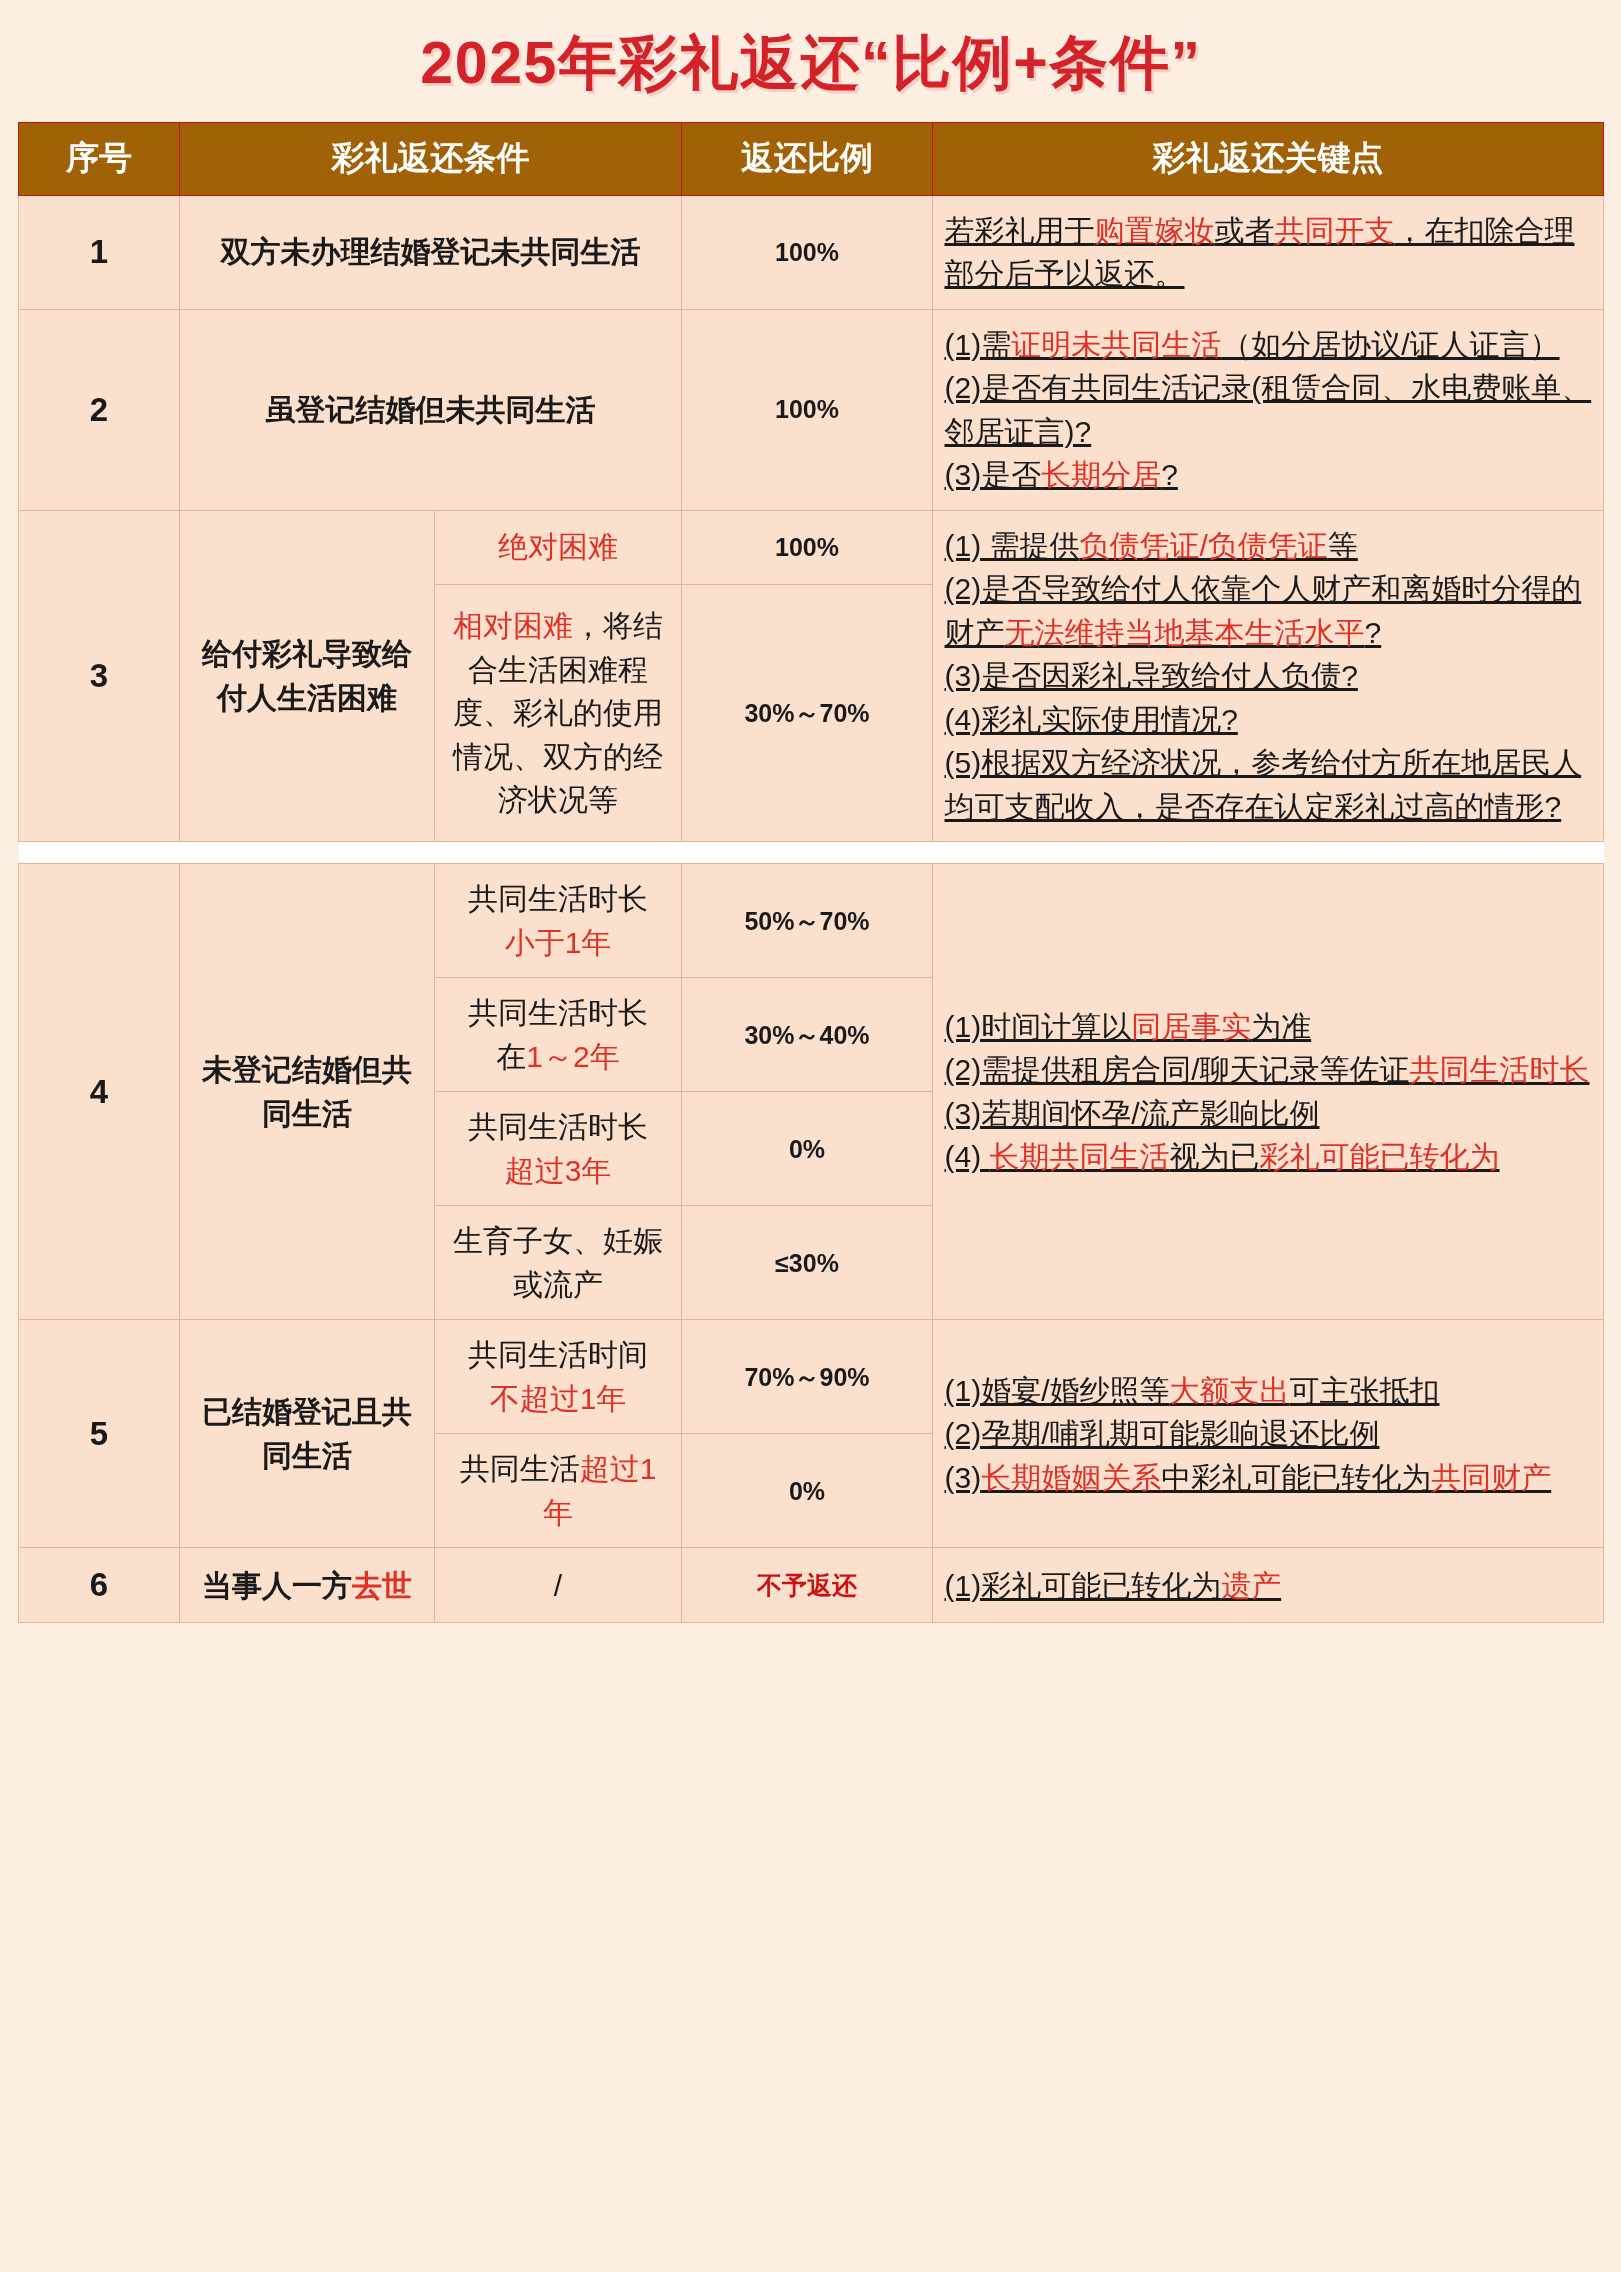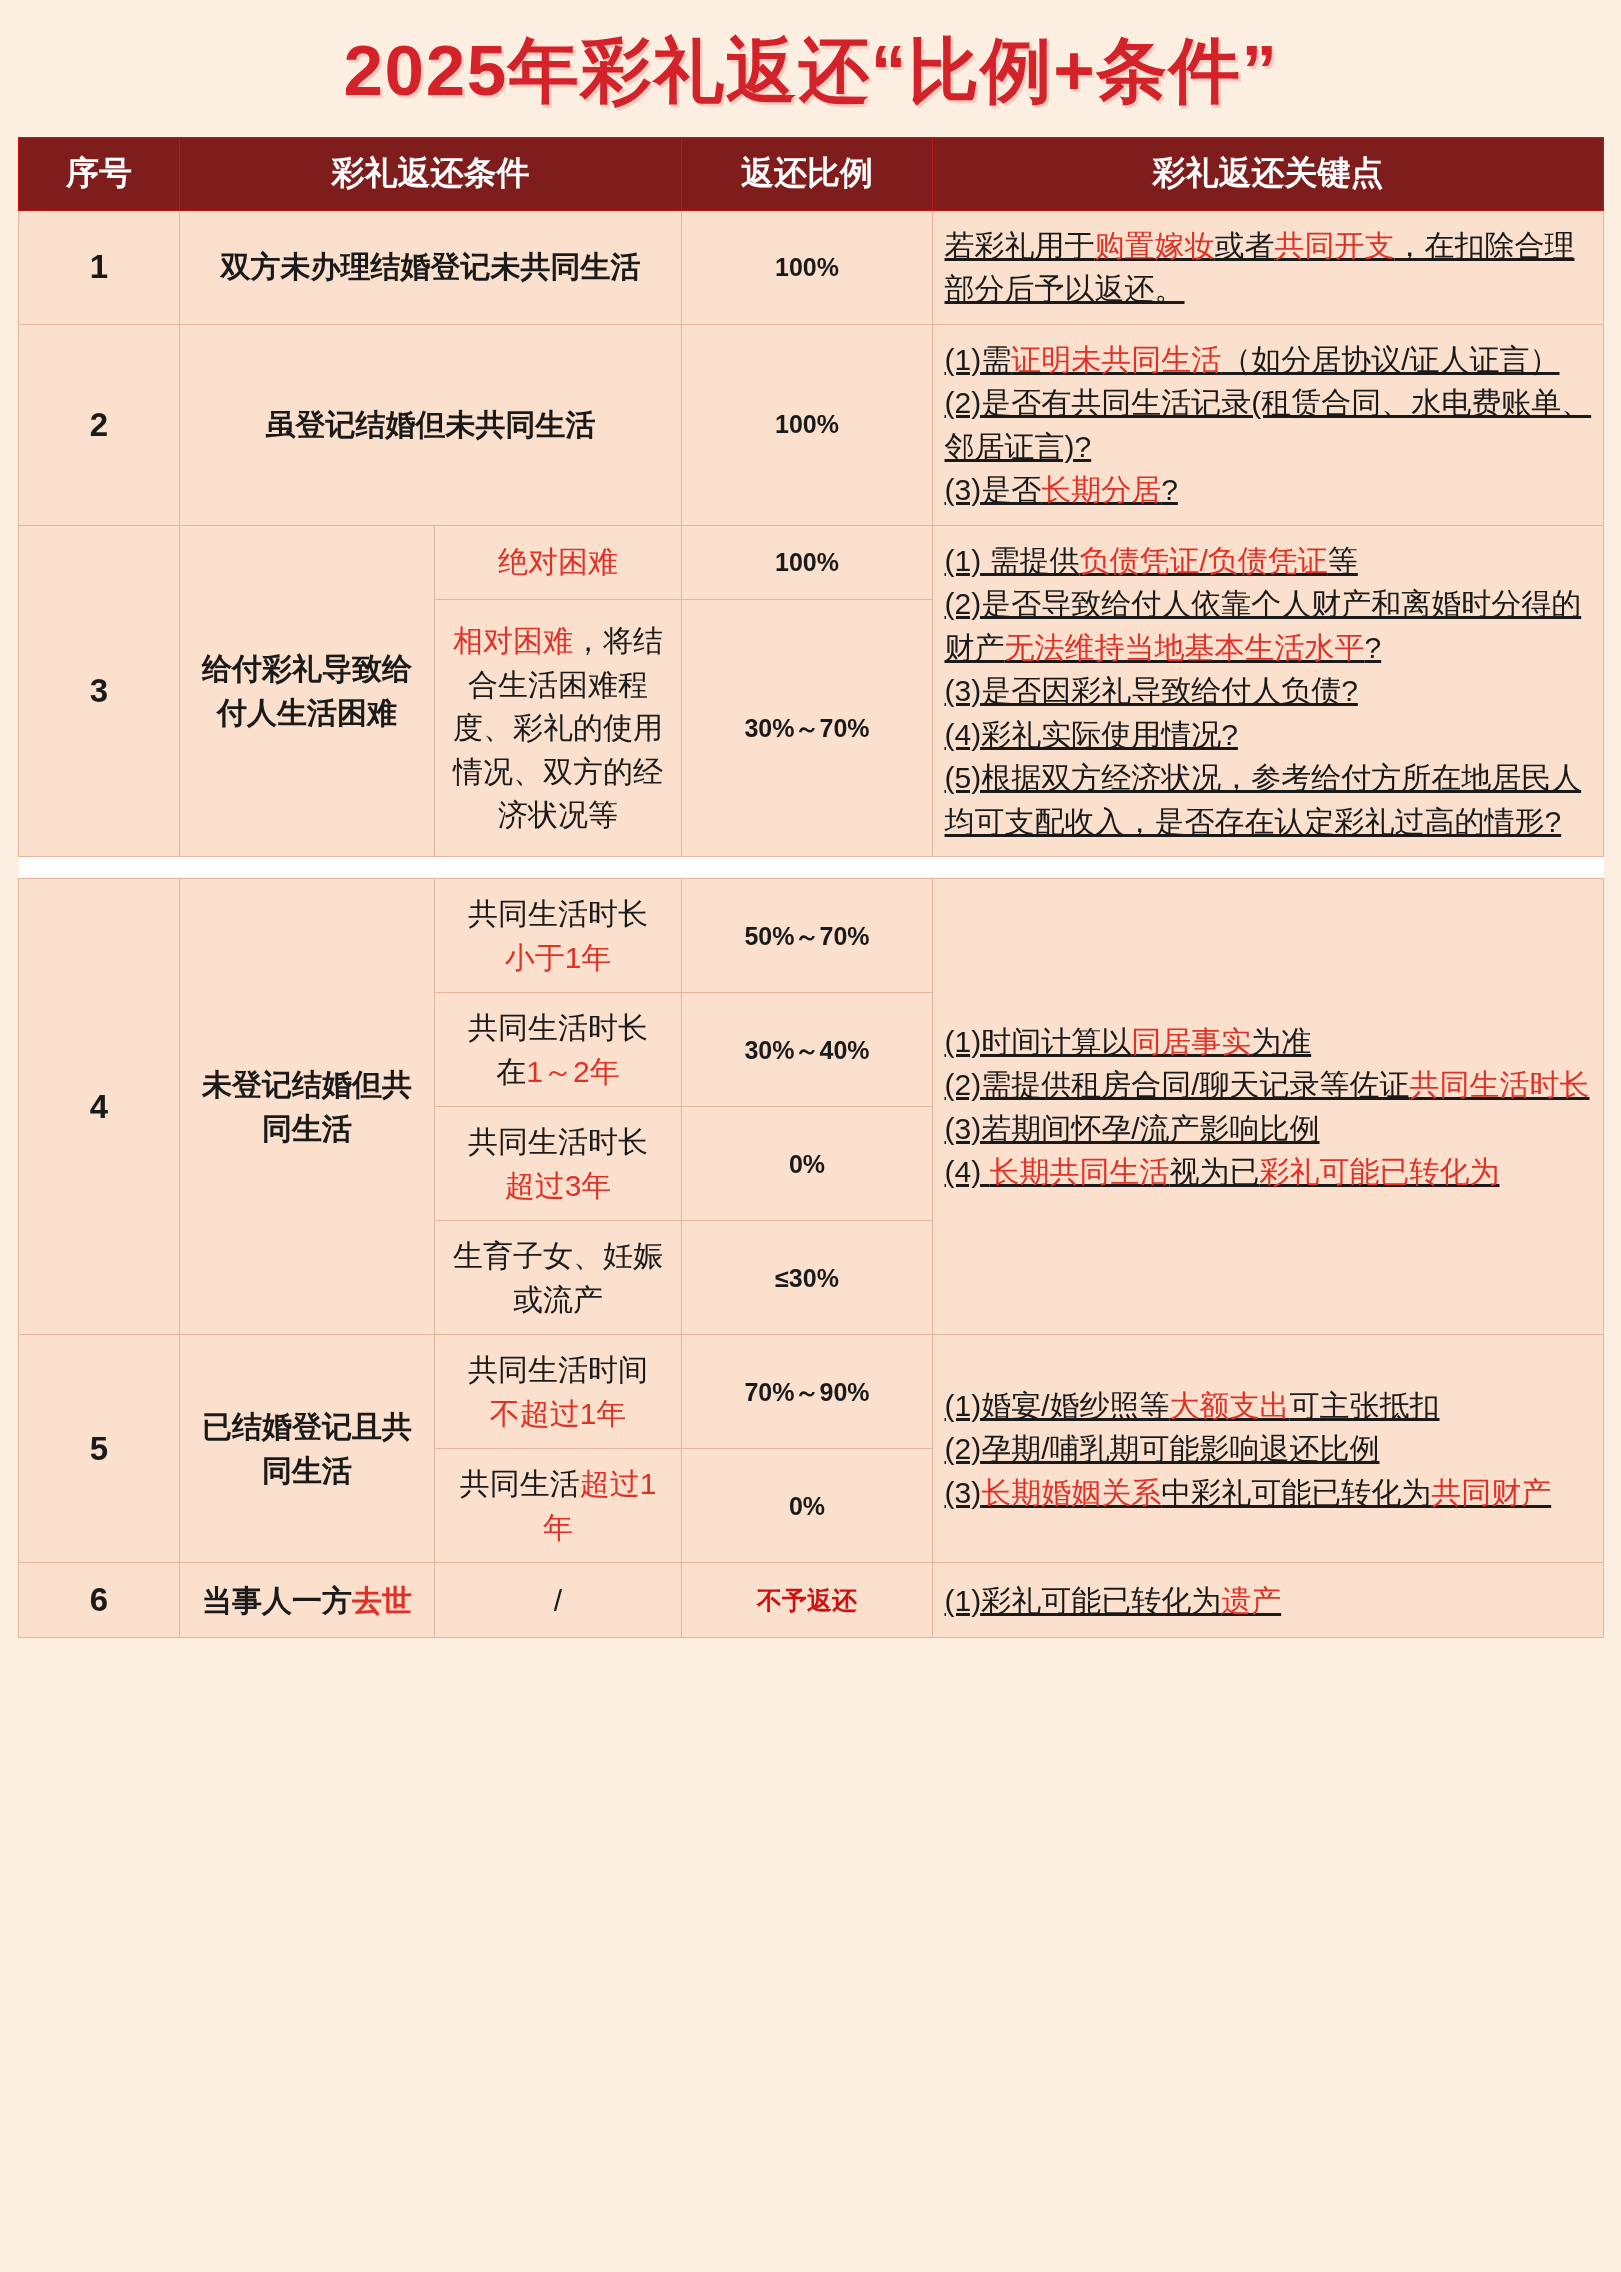--- a/index.html
+++ b/index.html
@@ -13,42 +13,42 @@
     -webkit-font-smoothing: antialiased;
   }
   .page {
     width: 1622px;
     box-sizing: border-box;
     padding: 15px 18px 25px 18px;
     background: #fdeee2;
   }
   .title {
     text-align: center;
-    font-size: 71px;
+    font-size: 59px;
     font-weight: bold;
     color: #d3222a;
     letter-spacing: 1.6px;
     line-height: 1.25;
     padding: 11.5px 0 21.4px 0;
     text-shadow: 2.5px 2.5px 0 #f7cfc2;
     white-space: nowrap;
   }
   table {
     border-collapse: collapse;
     width: 100%;
     table-layout: fixed;
   }
   col.c-no     { width: 161px; }
   col.c-cond   { width: 255px; }
   col.c-sub    { width: 247px; }
   col.c-ratio  { width: 251px; }
   col.c-key    { width: auto; }
 
   th {
-    background: #7f1d1d;
+    background: #a16207;
     color: #ffffff;
     font-size: 33px;
     font-weight: bold;
     padding: 16.5px 6.6px;
     border: 1.6px solid #c8120c;
     line-height: 1.18;
   }
   td {
     background: #fbe0ce;
     border: 1.6px solid #e6b49a;

